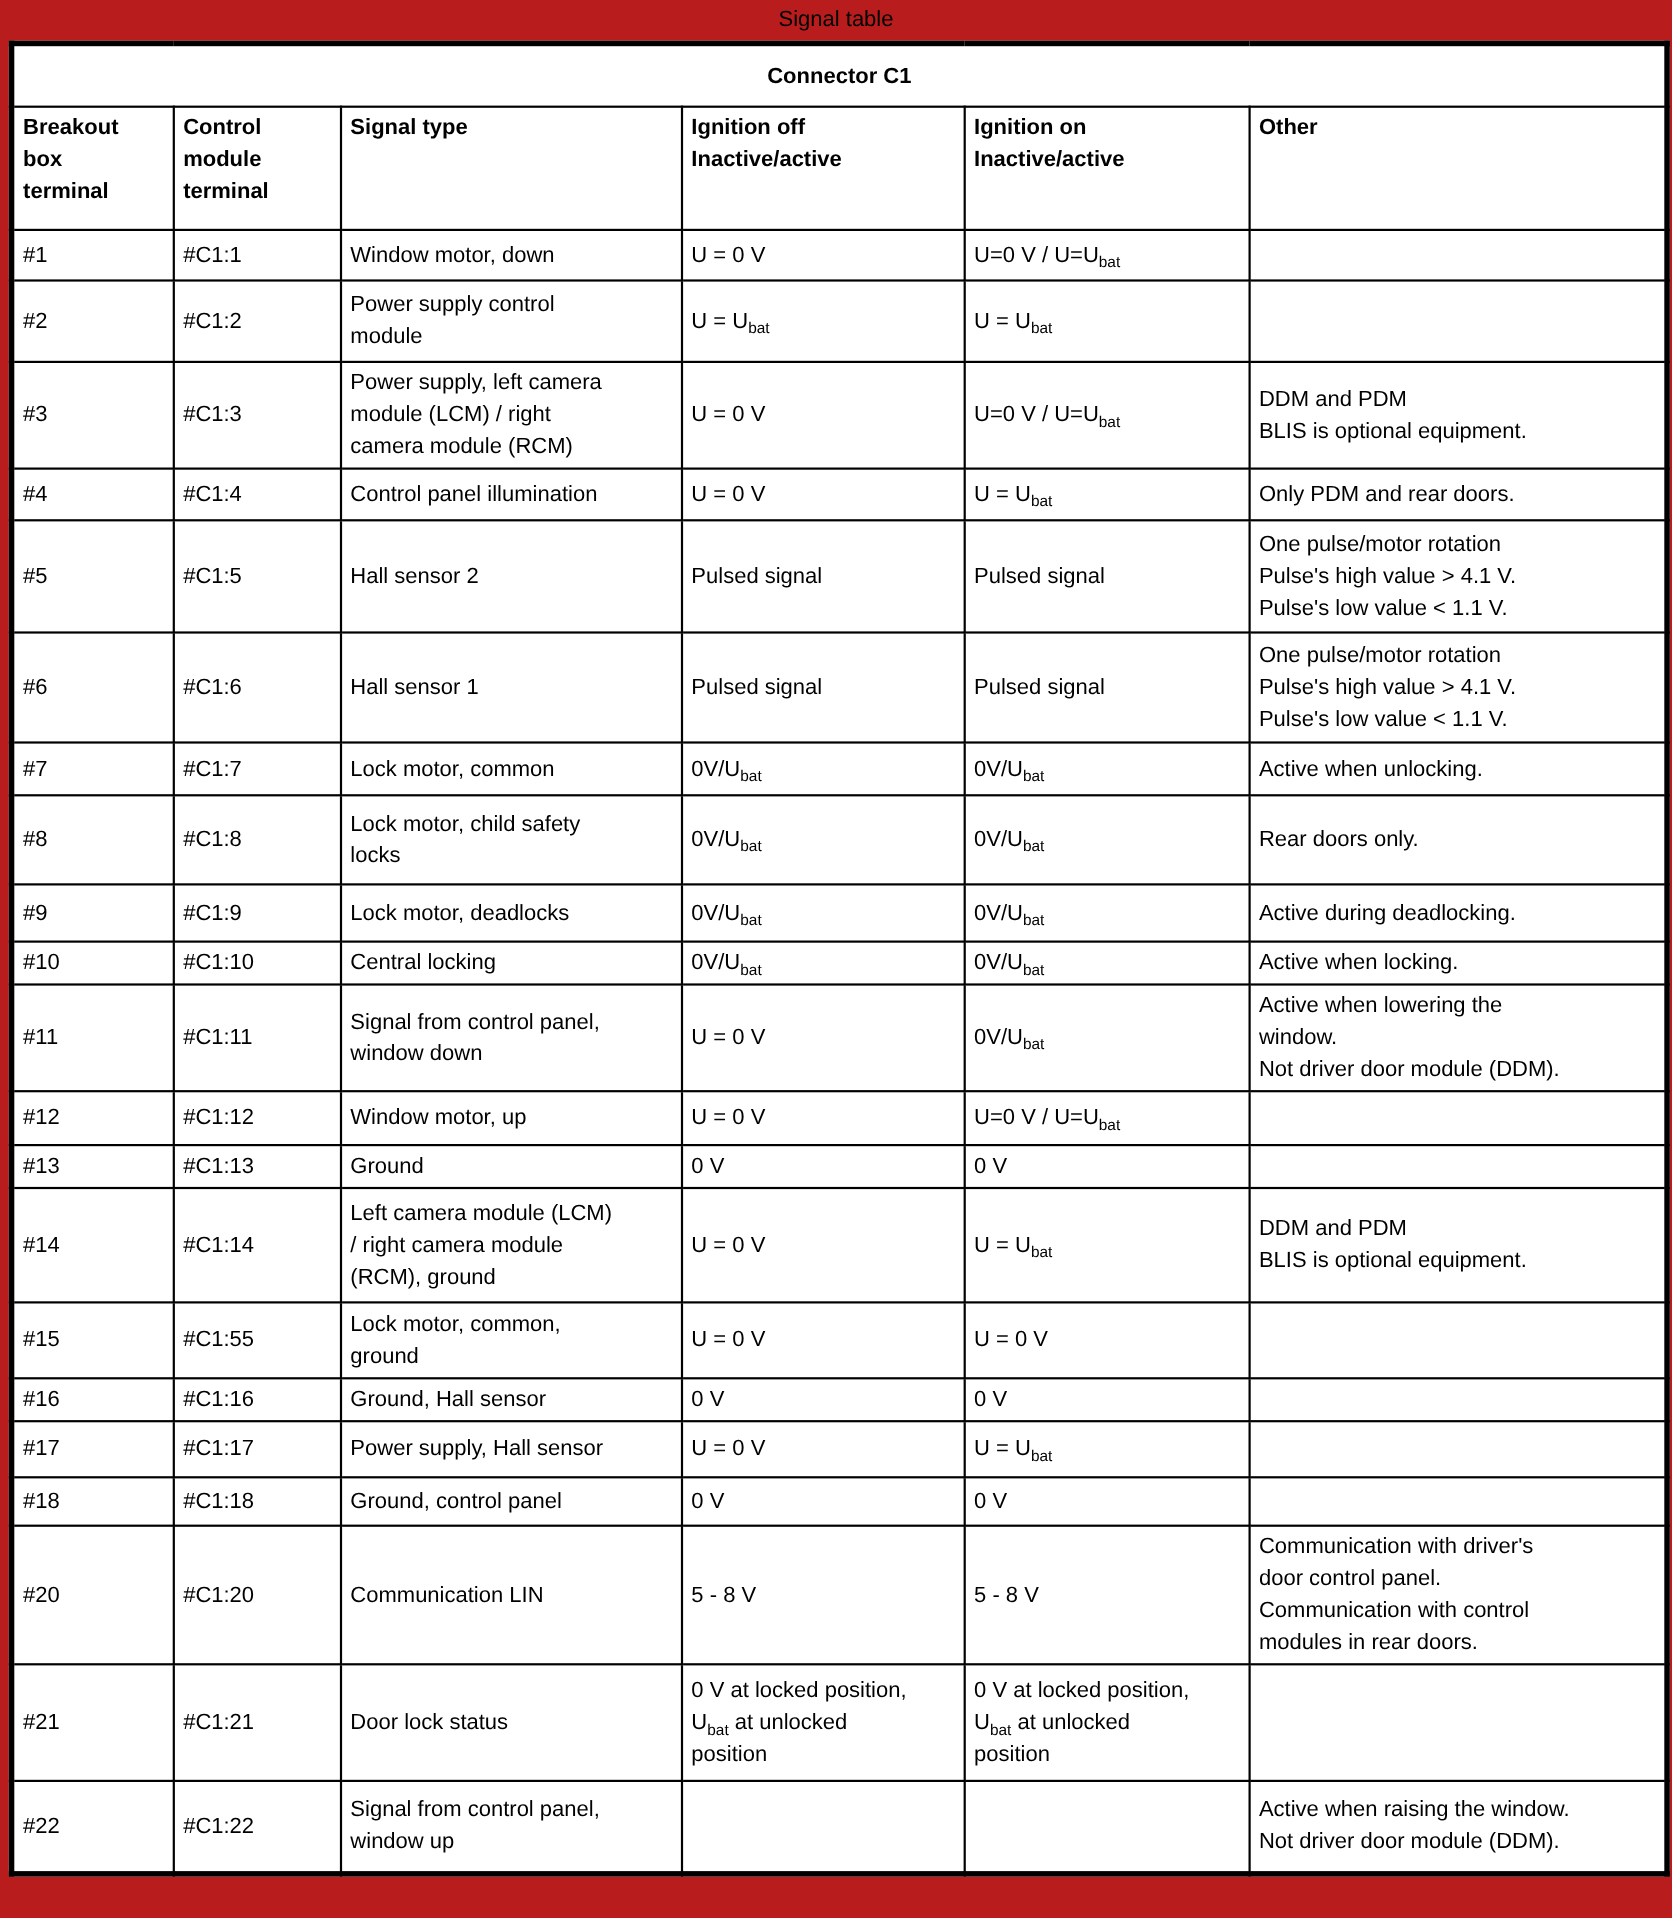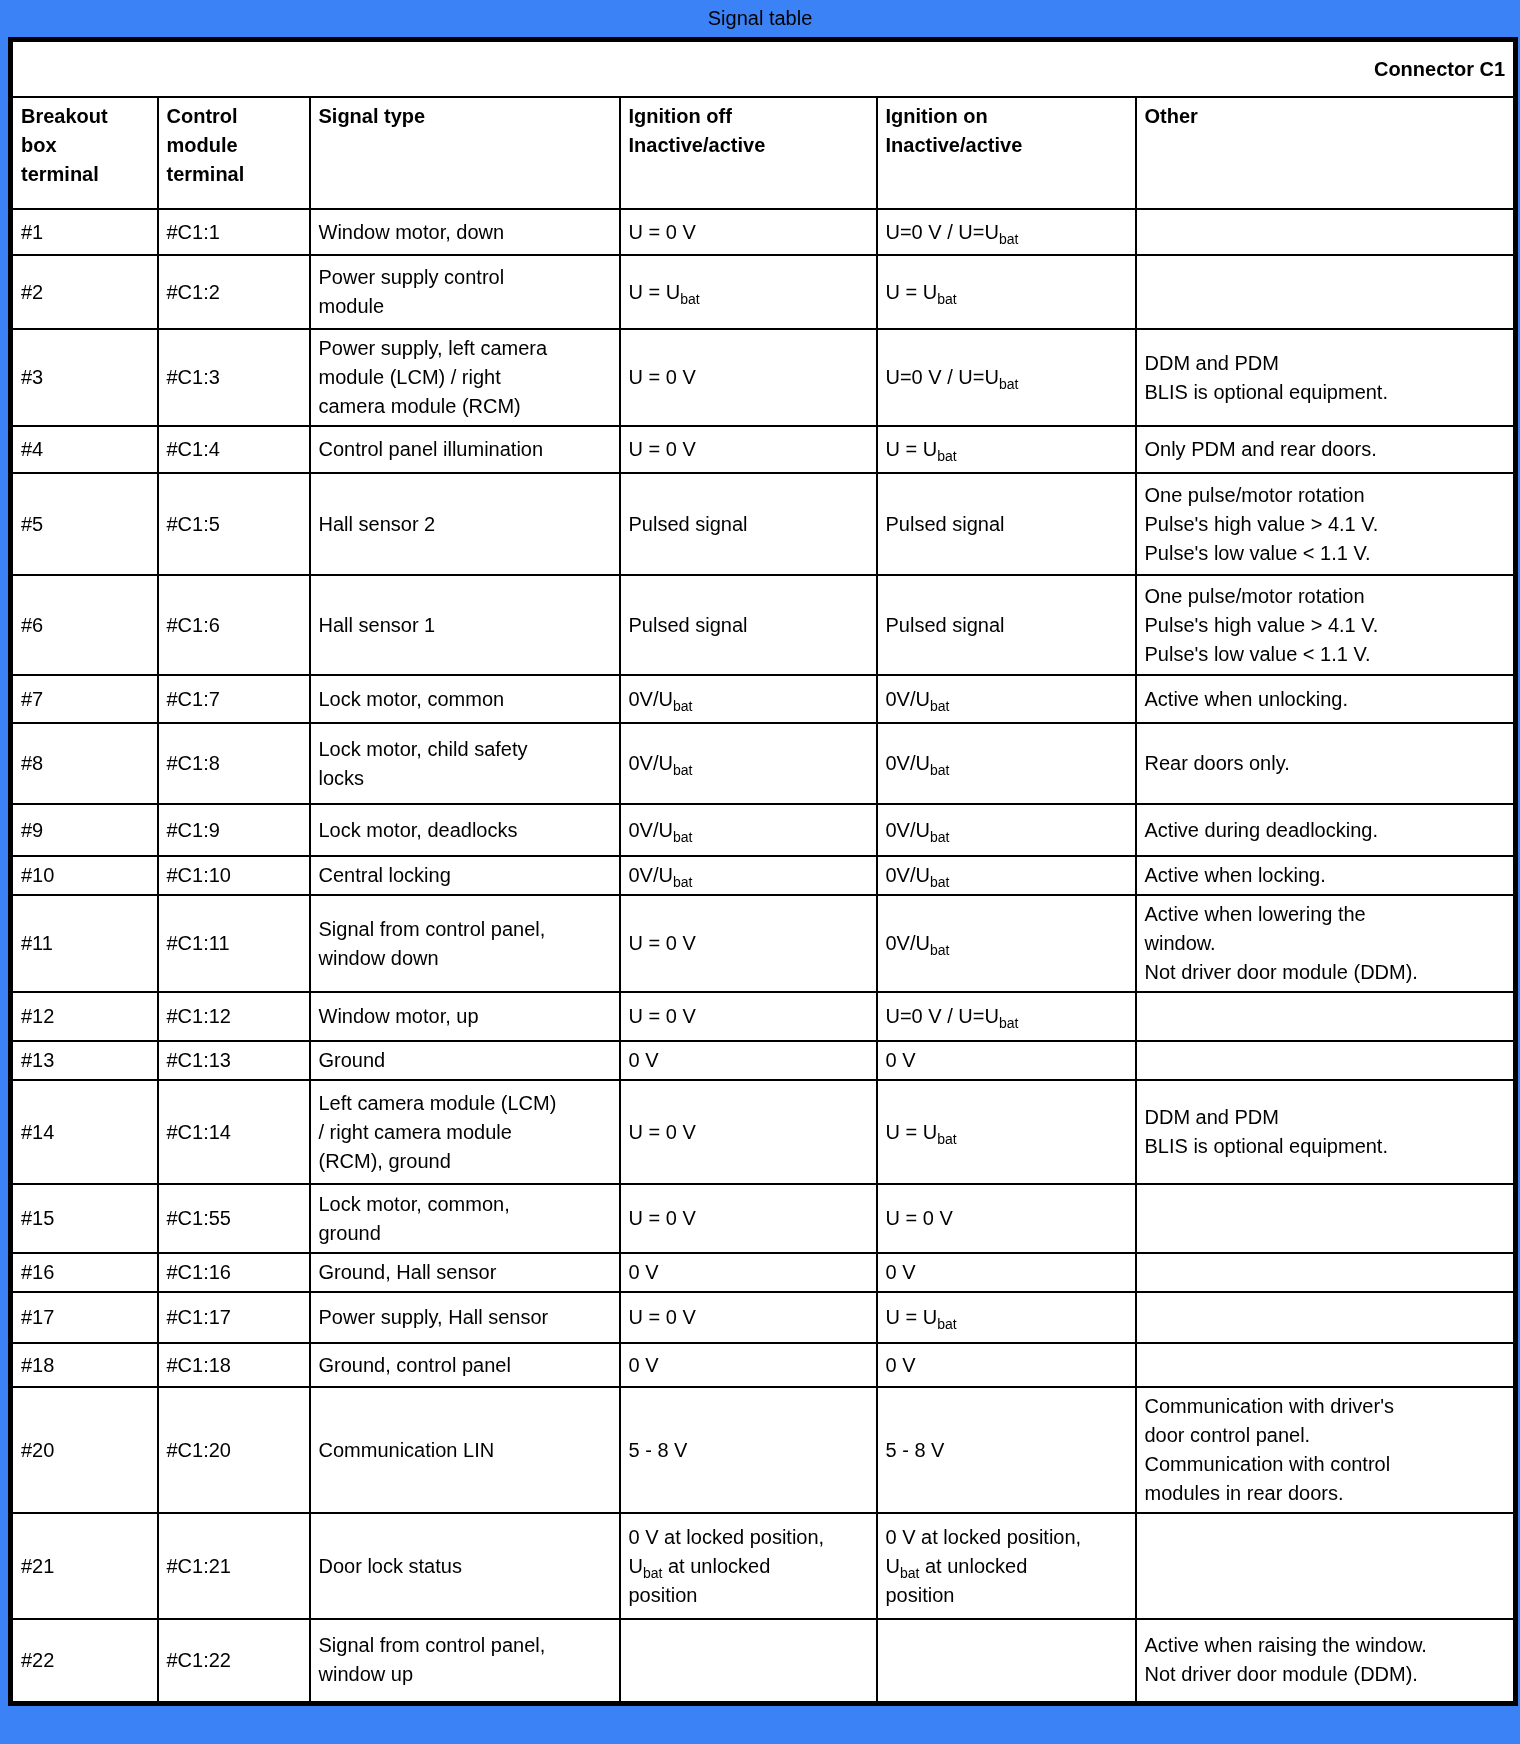--- a/index.html
+++ b/index.html
@@ -5,21 +5,21 @@
   html, body {
     margin: 0;
     padding: 0;
     background: #ffffff;
     color: #000000;
     font-family: "Liberation Sans", sans-serif;
   }
   .page {
     width: 1520px;
     height: 1744px;
-    background: #3b82f6;
+    background: #b91c1c;
     overflow: hidden;
   }
   .doc-title {
     text-align: center;
     padding-top: 5px;
     font-size: 20px;
     line-height: 26px;
     color: #000000;
   }
   table.signal-table {
@@ -33,21 +33,21 @@
   .signal-table th, .signal-table td {
     border: 2px solid #000000;
     padding: 4px 8px;
     font-size: 20px;
     line-height: 1.45;
     overflow: hidden;
     word-wrap: break-word;
   }
   .signal-table th.caption-cell {
     font-weight: bold;
-    text-align: right;
+    text-align: center;
     vertical-align: middle;
     height: 46px;
   }
   .signal-table tr.cols-row th {
     font-weight: bold;
     text-align: left;
     vertical-align: top;
     height: 102px;
   }
   .signal-table tbody td {

